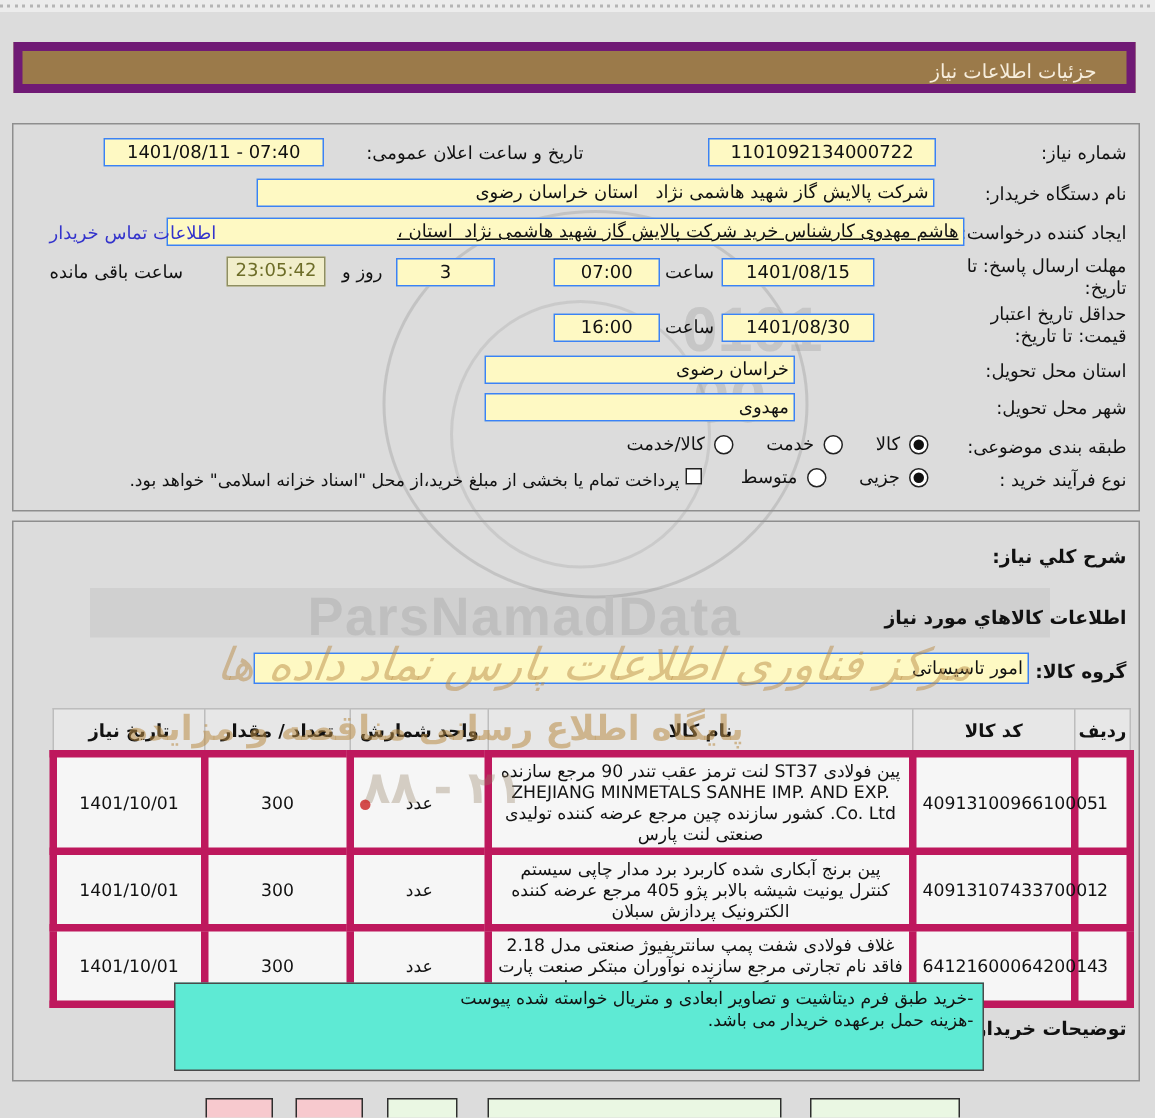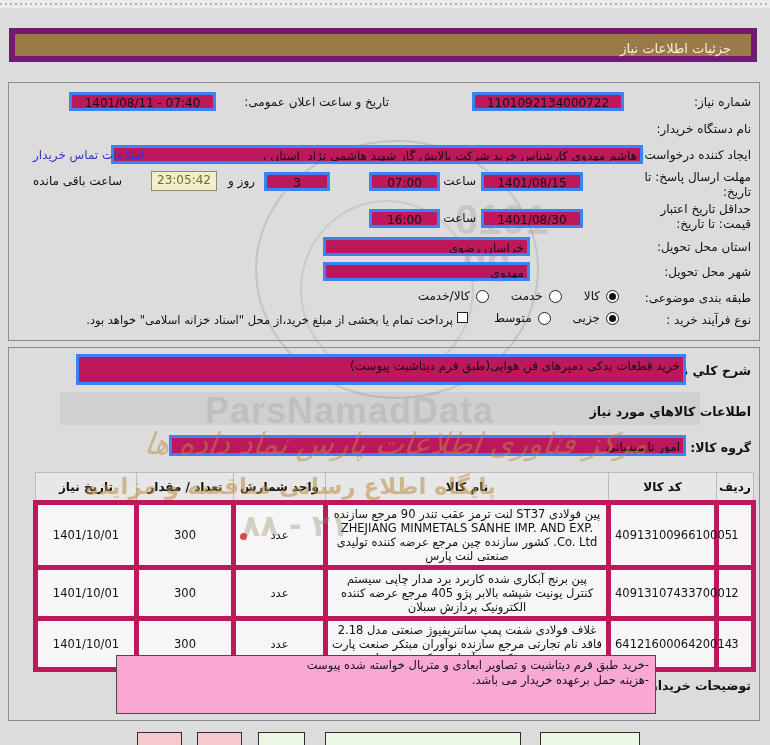--- a/index.html
+++ b/index.html
@@ -19,21 +19,21 @@
   
   .titlebar{left:9px;top:28px;width:748px;height:34px;box-sizing:border-box;
     background:#9b7a4a;border:6px solid #701a75;color:#f7eedd;
     line-height:29px;text-align:right;padding-right:20px;font-size:13px;}
   
   .gbox{border:1px solid #8e8e8e;box-sizing:border-box;}
   #box1{left:8px;top:82px;width:752px;height:259px;}
   #box2{left:8px;top:347px;width:752px;height:374px;}
   .lbl{position:absolute;white-space:nowrap;font-size:12px;color:#111;}
   .lbl2{line-height:15px;text-align:right;white-space:nowrap;}
-  .inp{position:absolute;box-sizing:border-box;background:#be185d;border:3px solid #3b82f6;
+  .inp{position:absolute;box-sizing:border-box;background:#fef9c3;border:1px solid #3b82f6;
     height:19px;font-size:12px;line-height:17px;overflow:hidden;padding:0 3px;white-space:pre;}
   .center{text-align:center;}
   .right{text-align:right;}
   .link{color:#3333cc;cursor:pointer;}
   .countdown{background:#f1eecb;border:1px solid #8e8e62;color:#6d6d28;}
   
   .rgroup{position:absolute;display:flex;direction:rtl;align-items:center;gap:6px;font-size:12px;}
   .rgap{width:10px;}
   .radio{width:11px;height:11px;border:1px solid #222;border-radius:50%;background:#fff;
     display:inline-block;position:relative;flex:0 0 auto;}
@@ -41,21 +41,21 @@
   .chk{position:absolute;width:11px;height:11px;background:#fff;border:1px solid #222;box-sizing:border-box;}
   .small{font-size:11.5px;}
   
   table.goods{position:absolute;left:24px;top:124px;width:718px;border-collapse:collapse;
     table-layout:fixed;direction:rtl;font-size:11.5px;}
   table.goods th{background:#e7e7e7;border:1px solid #bdbdbd;font-size:12px;font-weight:bold;
     height:25px;padding:1px 2px;}
   table.goods td{background:#f6f6f6;border:5px solid #be185d;text-align:center;
     padding:2px 4px;vertical-align:middle;line-height:14px;}
   .notes{position:absolute;left:107px;top:307px;width:540px;height:59px;box-sizing:border-box;
-    background:#f9a8d4;border:1px solid #4a4a4a;font-size:11.5px;line-height:15px;
+    background:#5eead4;border:1px solid #4a4a4a;font-size:11.5px;line-height:15px;
     padding:2px 6px;text-align:right;white-space:pre-line;overflow:hidden;}
   
   .btn{position:absolute;top:732px;height:28px;border:1px solid #2e2e2e;box-sizing:border-box;}
   .btn.pink{background:#f7c9ce;}
   .btn.green{background:#eaf7e3;}
   
   .wm{pointer-events:none;}
   #wm-under{position:absolute;inset:0;z-index:0;}
   #wm-over{position:absolute;inset:0;z-index:30;}
   .content{position:relative;z-index:10;}
@@ -94,20 +94,21 @@
   <div class="abs titlebar">جزئیات اطلاعات نیاز</div>
 
   <div id="box1" class="abs gbox">
 
     <div class="lbl" style="right:8px;top:12px;">شماره نیاز:</div>
     <div class="inp center ltr" style="left:463px;top:9px;width:152px;">1101092134000722</div>
     <div class="lbl" style="right:370px;top:12px;">تاریخ و ساعت اعلان عمومی:</div>
     <div class="inp center ltr" style="left:60px;top:9px;width:147px;">1401/08/11 - 07:40</div>
 
     <div class="lbl" style="right:8px;top:39px;">نام دستگاه خریدار:</div>
+    <div class="inp right" style="left:162px;top:36px;width:452px;">شرکت پالایش گاز شهید هاشمی نژاد   استان خراسان رضوی</div>
 
     <div class="lbl" style="right:8px;top:65px;">ایجاد کننده درخواست:</div>
     <div class="inp right" style="left:102px;top:62px;width:532px;text-decoration:underline;">هاشم مهدوی کارشناس خرید شرکت پالایش گاز شهید هاشمی نژاد  استان ،</div>
     <div class="lbl link" style="left:24px;top:65px;">اطلاعات تماس خریدار</div>
 
     <div class="lbl lbl2" style="right:8px;top:87px;">
       <span>مهلت ارسال پاسخ: تا</span><br>
       <span>تاریخ:</span>
     </div>
     <div class="inp center ltr" style="left:472px;top:89px;width:102px;">1401/08/15</div>
@@ -151,21 +152,20 @@
       <span class="radio"></span>
       <span>متوسط</span>
     </div>
     <span class="chk" style="left:448px;top:229px;"></span>
     <div class="lbl small" style="right:306px;top:230px;">پرداخت تمام یا بخشی از مبلغ خرید،از محل "اسناد خزانه اسلامی" خواهد بود.</div>
   </div>
 
   <div id="box2" class="abs gbox">
 
     <div class="lbl bold" style="right:8px;top:15px;font-size:12.5px;">شرح کلي نیاز:</div>
-    <div class="inp right" style="left:67px;top:6px;width:610px;height:31px;line-height:18px;">خرید قطعات یدکی دمپرهای فن هوایی(طبق فرم دیتاشیت پیوست)</div>
 
     <div class="lbl bold" style="right:8px;top:56px;font-size:12.5px;">اطلاعات کالاهاي مورد نیاز</div>
 
     <div class="lbl bold" style="right:8px;top:92px;font-size:12.5px;">گروه کالا:</div>
     <div class="inp right" style="left:160px;top:87px;width:517px;height:21px;line-height:19px;">امور تاسیساتی</div>
 
     <table class="goods">
       <colgroup>
         <col style="width:37px">
           <col style="width:108px">

